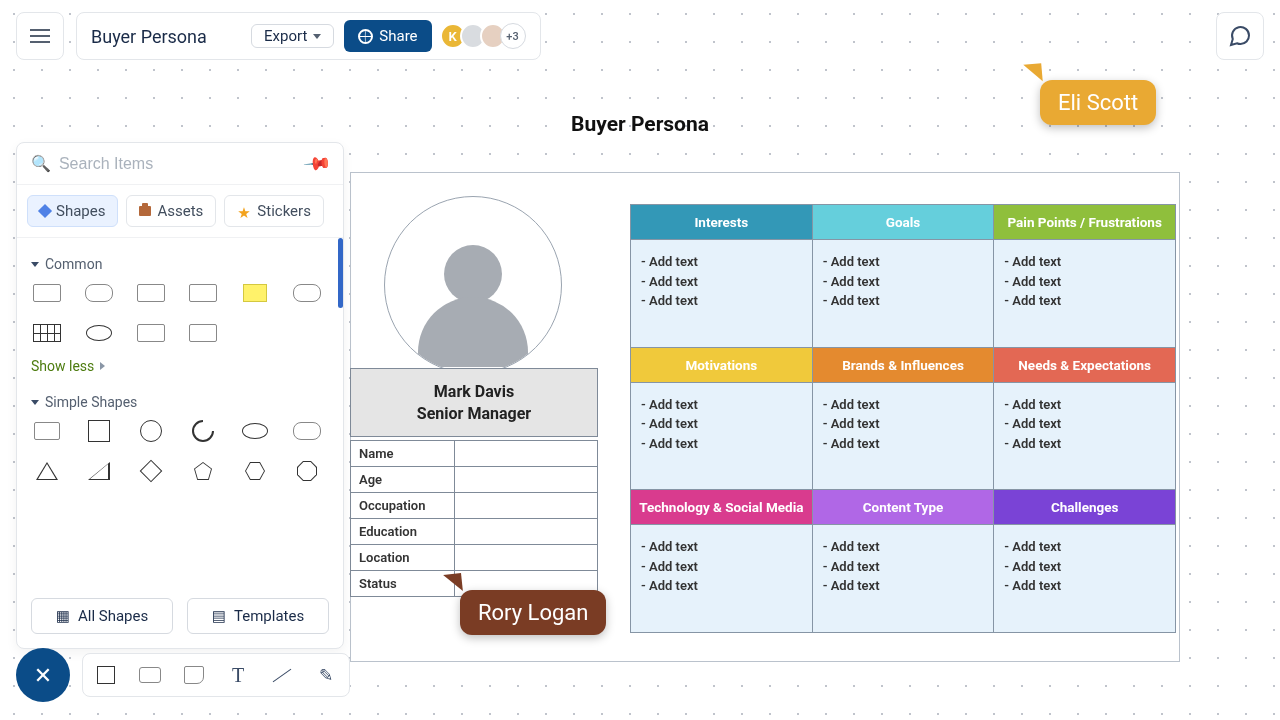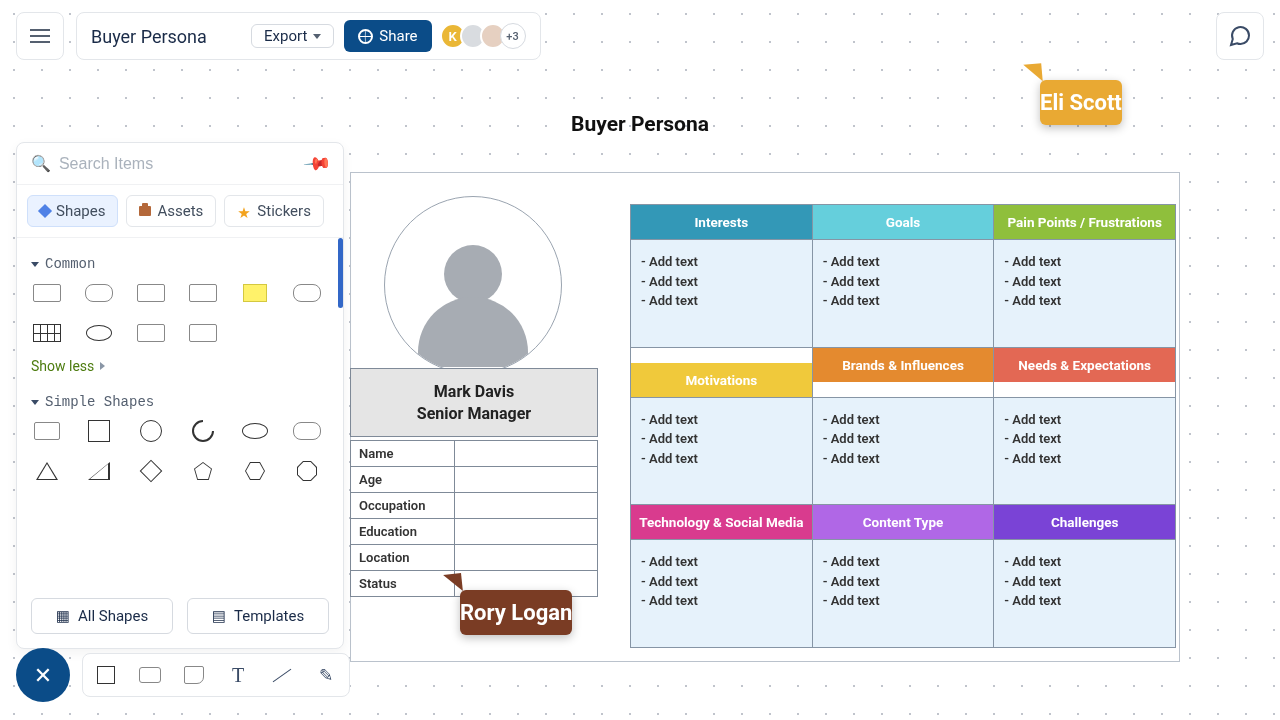--- a/index.html
+++ b/index.html
@@ -43,21 +43,21 @@
   .tabs-row { display: flex; gap: 8px; padding: 10px 10px; border-bottom: 1px solid #f0f1f3; }
   .tab-chip { border: 1px solid #e3e6ea; border-radius: 6px; padding: 6px 12px; display: flex; align-items: center; gap: 6px; font-size: 15px; color: #424e5e; cursor: pointer; justify-content: flex-end; }
   .tab-active { background: #eaf2ff; border-color: #cfe0fb; }
   .tab-icon { width: 14px; height: 14px; display: inline-block; }
   .tab-icon.diamond { background: #4f81e6; transform: rotate(45deg); width: 10px; height: 10px; }
   .tab-icon.brief { background: #b4683a; width: 12px; height: 10px; border-radius: 1px; position: relative; }
   .tab-icon.brief::before { content: ""; position: absolute; top: -3px; left: 3px; width: 6px; height: 3px; background: #b4683a; border-radius: 1px 1px 0 0; }
   .tab-icon.star { color: #f3a31e; font-size: 15px; }
 
   .panel-body { height: 360px; overflow: hidden; position: relative; padding: 8px 14px 12px 14px; }
-  .panel-section-title { display: flex; align-items: center; gap: 6px; font-size: 14px; color: #556070; margin: 10px 0 10px 0; font-family: Liberation Mono, monospace; }
+  .panel-section-title { display: flex; align-items: center; gap: 6px; font-size: 14px; color: #556070; margin: 10px 0 10px 0; }
   .caret-d-sm { width: 0; height: 0; border-left: 4px solid transparent; border-right: 4px solid transparent; border-top: 5px solid #3a4b66; }
 
   .shape-grid { display: flex; flex-wrap: wrap; gap: 18px 20px; margin-bottom: 8px; }
   .shape-cell { width: 32px; height: 22px; display: flex; align-items: center; justify-content: center; }
   .shp-block { width: 28px; height: 18px; border: 1px solid #888; border-radius: 2px; }
   .shp-roundr { width: 28px; height: 18px; border: 1px solid #888; border-radius: 8px; }
   .shp-box { width: 22px; height: 22px; border: 1px solid #333; }
   .shp-circle { width: 22px; height: 22px; border: 1px solid #333; border-radius: 50%; }
   .shp-ellipse { width: 26px; height: 16px; border: 1px solid #333; border-radius: 50%; }
   .shp-donut { width: 22px; height: 22px; border: 2px solid #333; border-radius: 50%; position: relative; }
@@ -109,21 +109,21 @@
   
   .grid { position: absolute; top: 204px; left: 630px; width: 546px; border: 1px solid #8695a5; z-index: 3; }
   .grow { display: flex; }
   .gcell { flex: 1; border-left: 1px solid #8695a5; }
   .gcell:first-child { border-left: none; }
   .ghead { color: #fff; font-weight: 700; font-size: 13.5px; text-align: center; padding: 9px 4px; }
   .gbody { background: #e6f2fb; font-size: 13px; color: #333; padding: 12px 8px 36px 10px; line-height: 1.5; border-top: 1px solid #8695a5; font-weight: 600; }
   .grow.bodyrow + .grow.headrow .gcell { border-top: 1px solid #8695a5; }
 
   
-  .cursor-tag { position: absolute; padding: 10px 0; font-size: 22px; color: #fff; border-radius: 6px; font-weight: 700; z-index: 20; box-shadow: 0 3px 10px rgba(0,0,0,0.25); }
+  .cursor-tag { position: absolute; padding: 10px 18px; font-size: 22px; color: #fff; border-radius: 12px; font-weight: 400; z-index: 20; box-shadow: 0 3px 10px rgba(0,0,0,0.25); }
   .cursor-ptr { position: absolute; width: 0; height: 0; border-top: 0 solid transparent; border-bottom: 18px solid transparent; z-index: 21; }
   .eli-tag { background: #e9a933; top: 80px; left: 1040px; }
   .eli-ptr { border-right: 18px solid #e9a933; top: 64px; left: 1024px; transform: rotate(-5deg); }
   .rory-tag { background: #7a3c24; top: 590px; left: 460px; }
   .rory-ptr { border-right: 18px solid #7a3c24; top: 574px; left: 444px; transform: rotate(-6deg); }
 
   
   .bottom-bar { position: absolute; left: 16px; bottom: 18px; display: flex; align-items: center; gap: 12px; z-index: 30; }
   .fab { width: 54px; height: 54px; border-radius: 50%; background: #0b4c88; display: flex; align-items: center; justify-content: center; color: #fff; font-size: 22px; cursor: pointer; }
   .tool-strip { background: #fff; border: 1px solid #e3e6ea; border-radius: 8px; padding: 6px 8px; display: flex; gap: 14px; align-items: center; }
@@ -347,21 +347,21 @@
       </div>
       <div class="gcell">
         <div class="gbody">- Add text<br>- Add text<br>- Add text<br></div>
       </div>
       <div class="gcell">
         <div class="gbody">- Add text<br>- Add text<br>- Add text<br></div>
       </div>
     </div>
     <div class="grow headrow">
       <div class="gcell">
-        <div class="ghead" style="background: rgb(240, 201, 59); margin-top: 15px;">Motivations</div>
+        <div class="ghead" style="background: rgb(240, 201, 59);">Motivations</div>
       </div>
       <div class="gcell">
         <div class="ghead" style="background: rgb(228, 138, 47);">Brands &amp; Influences</div>
       </div>
       <div class="gcell">
         <div class="ghead" style="background: rgb(227, 104, 84);">Needs &amp; Expectations</div>
       </div>
     </div>
     <div class="grow bodyrow">
       <div class="gcell">

